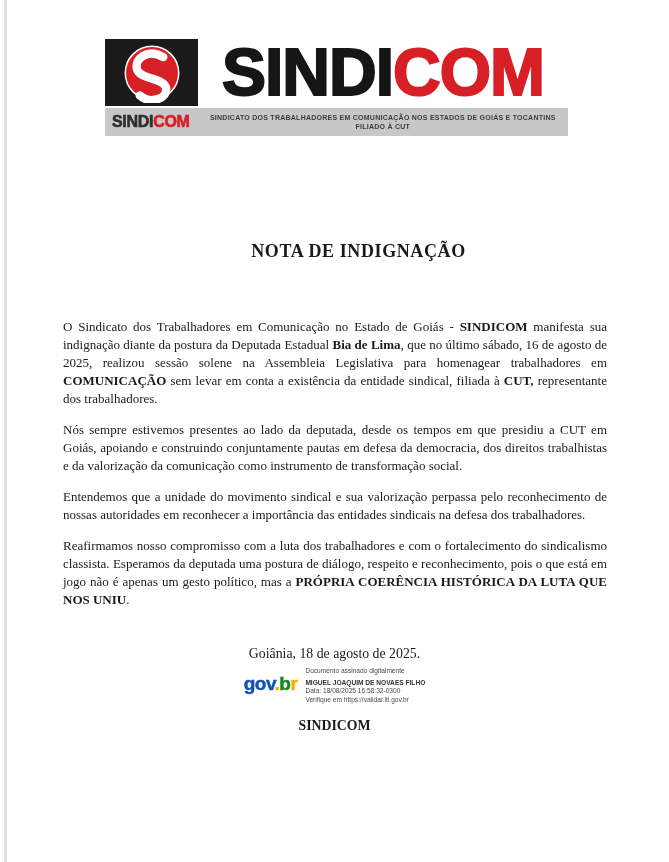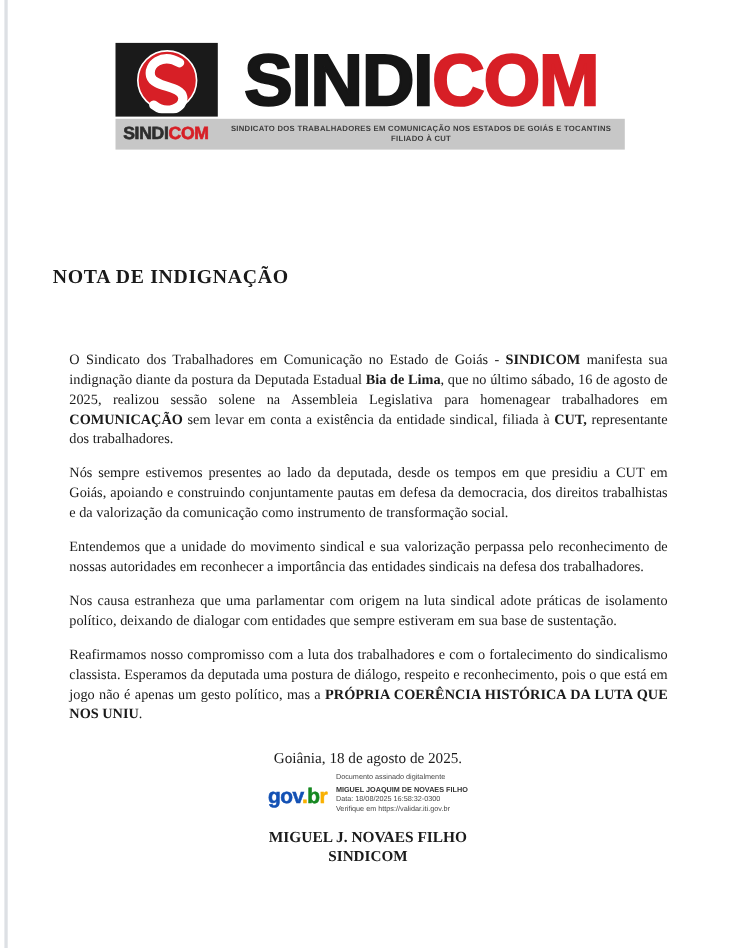--- a/index.html
+++ b/index.html
@@ -26,30 +26,30 @@
   .masthead-bar{margin-top:2px;height:28px;background:var(--grayBar);display:flex;align-items:center;}
   .wordmark-small{font-family:"Liberation Sans","DejaVu Sans",sans-serif;font-weight:700;
     font-size:16px;letter-spacing:-0.3px;padding:0 14px 0 7px;white-space:nowrap;
     -webkit-text-stroke:0.6px currentColor;}
   .wordmark-small .wm-black{color:#2E2E2E;-webkit-text-stroke:0.6px #2E2E2E;}
   .wordmark-small .wm-red{color:var(--red);-webkit-text-stroke:0.6px var(--red);}
   .masthead-subtitle{flex:1;text-align:center;font-family:"Liberation Sans","DejaVu Sans",sans-serif;
     font-weight:700;font-size:7px;line-height:9px;color:var(--barText);letter-spacing:0.25px;padding-right:6px;}
 
   
-  .doc-title{margin:43px 0 0;font-size:18px;font-weight:700;letter-spacing:0.6px;padding-left:48px;}
+  .doc-title{margin:43px 0 0;text-align:center;font-size:18px;font-weight:700;letter-spacing:0.6px;padding-left:48px;}
   .content{margin:56px 62px 0 63px;}
   .para{font-size:13px;line-height:18px;text-align:justify;margin-bottom:13px;}
   .para b{font-weight:700;}
 
-  .date-line{margin-top:24px;text-align:center;font-size:13.8px;}
+  .date-line{margin-top:37px;text-align:center;font-size:13.8px;}
 
   
   .stamp{margin-top:5px;display:flex;justify-content:center;}
-  .stamp-row{display:flex;align-items:center;}
+  .stamp-row{display:flex;align-items:flex-start;}
   .govbr{font-family:"Liberation Sans","DejaVu Sans",sans-serif;font-weight:700;font-size:19px;
     letter-spacing:-0.5px;margin:6px 8px 0 0;white-space:nowrap;-webkit-text-stroke:0.5px currentColor;}
   .gv-gov{color:var(--govBlue);-webkit-text-stroke:0.5px var(--govBlue);}
   .gv-dot{color:var(--govYellow);-webkit-text-stroke:0.5px var(--govYellow);}
   .gv-b{color:var(--govGreen);-webkit-text-stroke:0.5px var(--govGreen);}
   .gv-r{color:var(--govYellow);-webkit-text-stroke:0.5px var(--govYellow);}
   .stamp-lines{font-family:"Liberation Sans","DejaVu Sans",sans-serif;font-size:6.6px;
     line-height:8.5px;color:#4A4A4A;text-align:left;}
   .stamp-lines .bold{font-weight:700;color:#333;}
   .stamp-lines .sp{margin-bottom:3px;}
@@ -90,34 +90,32 @@
 </header>
 
 <div style="height:198px"></div>
 
 <h1 class="doc-title">NOTA DE INDIGNAÇÃO</h1>
 
 <main class="content">
     <p class="para"><span>O Sindicato dos Trabalhadores em Comunicação no Estado de Goiás - </span><b>SINDICOM</b><span> manifesta sua indignação diante da postura da Deputada Estadual </span><b>Bia de Lima</b><span>, que no último sábado, 16 de agosto de 2025, realizou sessão solene na Assembleia Legislativa para homenagear trabalhadores em </span><b>COMUNICAÇÃO</b><span> sem levar em conta a existência da entidade sindical, filiada à </span><b>CUT,</b><span> representante dos trabalhadores.</span></p>
     <p class="para"><span>Nós sempre estivemos presentes ao lado da deputada, desde os tempos em que presidiu a CUT em Goiás, apoiando e construindo conjuntamente pautas em defesa da democracia, dos direitos trabalhistas e da valorização da comunicação como instrumento de transformação social.</span></p>
     <p class="para"><span>Entendemos que a unidade do movimento sindical e sua valorização perpassa pelo reconhecimento de nossas autoridades em reconhecer a importância das entidades sindicais na defesa dos trabalhadores.</span></p>
-    <p class="para"><span>Nos causa estranheza que uma parlamentar com origem na luta sindical adote práticas de isolamento político, deixando de dialogar com entidades que sempre estiveram em sua base de sustentação.</span></p>
     <p class="para"><span>Reafirmamos nosso compromisso com a luta dos trabalhadores e com o fortalecimento do sindicalismo classista. Esperamos da deputada uma postura de diálogo, respeito e reconhecimento, pois o que está em jogo não é apenas um gesto político, mas a </span><b>PRÓPRIA COERÊNCIA HISTÓRICA DA LUTA QUE NOS UNIU</b><span>.</span></p>
   </main>
 
 <div class="date-line">Goiânia, 18 de agosto de 2025.</div>
 
 <div class="stamp">
   <div class="stamp-row">
     <div class="govbr"><span class="gv-gov">gov</span><span class="gv-dot">.</span><span class="gv-b">b</span><span class="gv-r">r</span></div>
     <div class="stamp-lines">
       <div class="sp">Documento assinado digitalmente</div>
       <div class="bold">MIGUEL JOAQUIM DE NOVAES FILHO</div>
       <div>Data: 18/08/2025 16:58:32-0300</div>
       <div>Verifique em https://validar.iti.gov.br</div>
     </div>
   </div>
 </div>
 
 <div class="sig-block">
-  <div class="sig-name">MIGUEL J. NOVAES FILHO</div>
   <div class="sig-org">SINDICOM</div>
 </div>
 
 </body></html>

